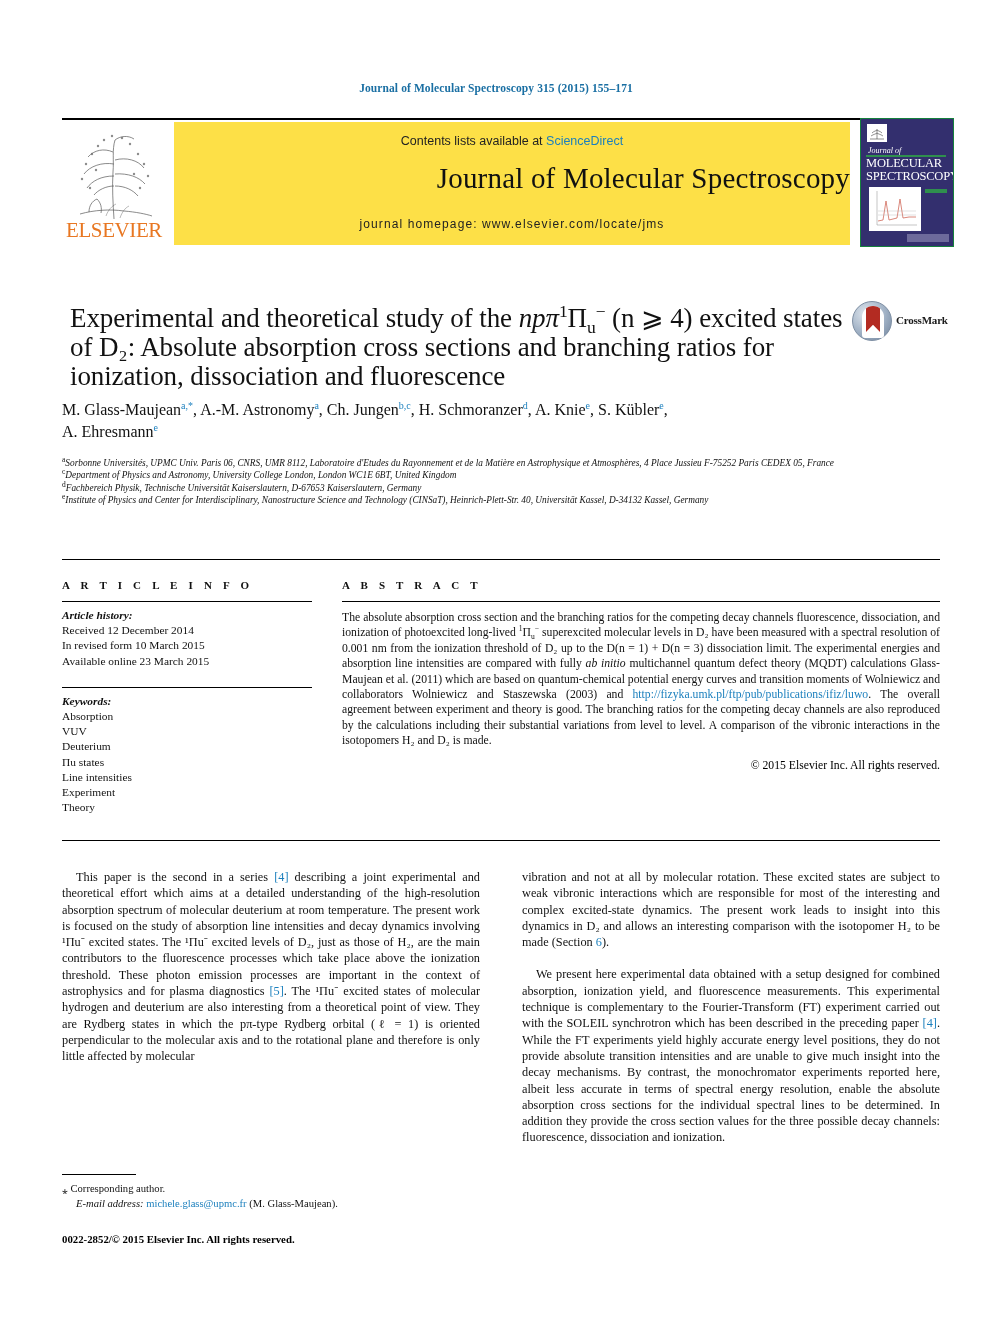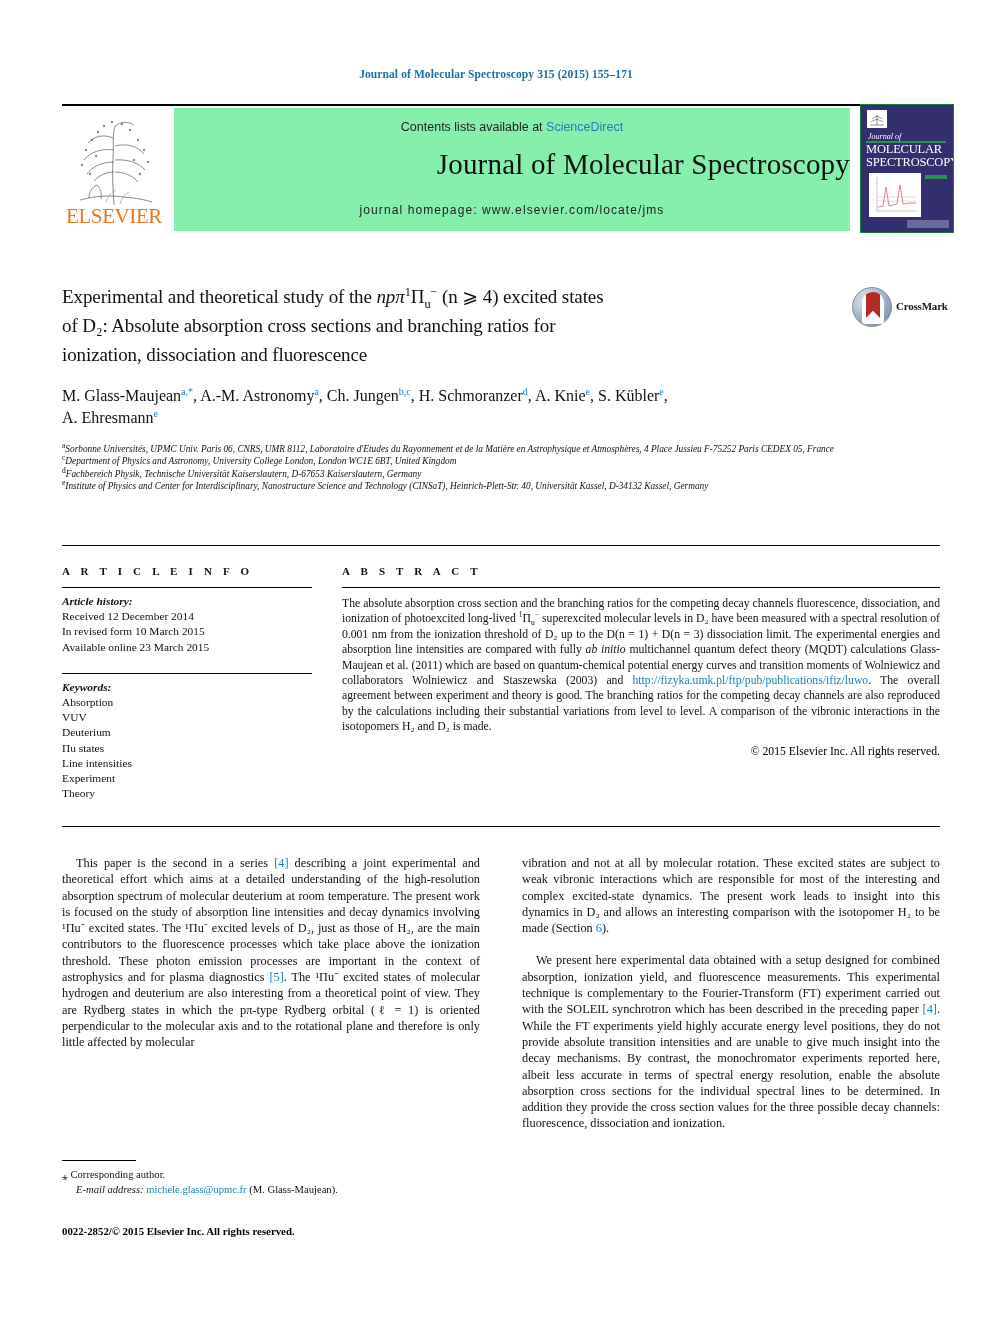--- a/index.html
+++ b/index.html
@@ -10,21 +10,21 @@
   body {
     width: 992px;
     height: 1323px;
     font-family: "Liberation Serif", serif;
     color: #000000;
     position: relative;
     overflow: hidden;
   }
   .page {
     position: absolute;
-    left: 0; top: 0;
+    left: 0; top: 14px;
     width: 992px;
     height: 1044px;
     background: #fff;
   }
 
   
   .running-head {
     position: absolute;
     left: 0; top: 68px;
     width: 992px;
@@ -65,21 +65,21 @@
     font-family: "Liberation Serif", serif;
     font-size: 21px;
     letter-spacing: -0.4px;
     color: #E87722;
   }
   .grey-panel {
     position: absolute;
     left: 112px; top: 4px;
     width: 676px;
     height: 123px;
-    background: #86efac;
+    background: #fde047;
   }
   .contents-line {
     position: absolute;
     left: 0; top: 12px;
     width: 676px;
     text-align: center;
     font-family: "Liberation Sans", sans-serif;
     font-size: 12.5px;
     color: #222;
   }
@@ -157,24 +157,24 @@
   }
 
   
   .title-block {
     position: absolute;
     left: 62px; top: 282px;
     width: 790px;
   }
   .paper-title {
     font-family: "Liberation Serif", serif;
-    font-size: 19px;
+    font-size: 27px;
     line-height: 29px;
     color: #111;
-    margin: 0;
+    margin: 8px;
     font-weight: normal;
     letter-spacing: -0.1px;
   }
   .paper-title .it { font-style: italic; }
   sub, sup { font-size: 0.65em; line-height: 0; }
   .crossmark {
     position: absolute;
     left: 852px; top: 287px;
     width: 86px;
     height: 42px;
@@ -345,21 +345,21 @@
 
   .doi-block {
     position:absolute;
     left: 62px; top: 1218px;
     width: 420px;
     font-family:"Liberation Serif", serif;
     font-size: 10.8px;
     line-height: 14.5px;
   }
   .doi-block .lnk { color:#1a7fbd; }
-  .doi-block .cr { font-weight: bold; margin-top: 6px; }
+  .doi-block .cr { font-weight: bold; }
 </style>
 </head>
 <body>
 
 <div class="page">
 
   <div class="running-head">Journal of Molecular Spectroscopy 315 (2015) 155–171</div>
 
   <div class="masthead">
     <div class="masthead-rule"></div>

